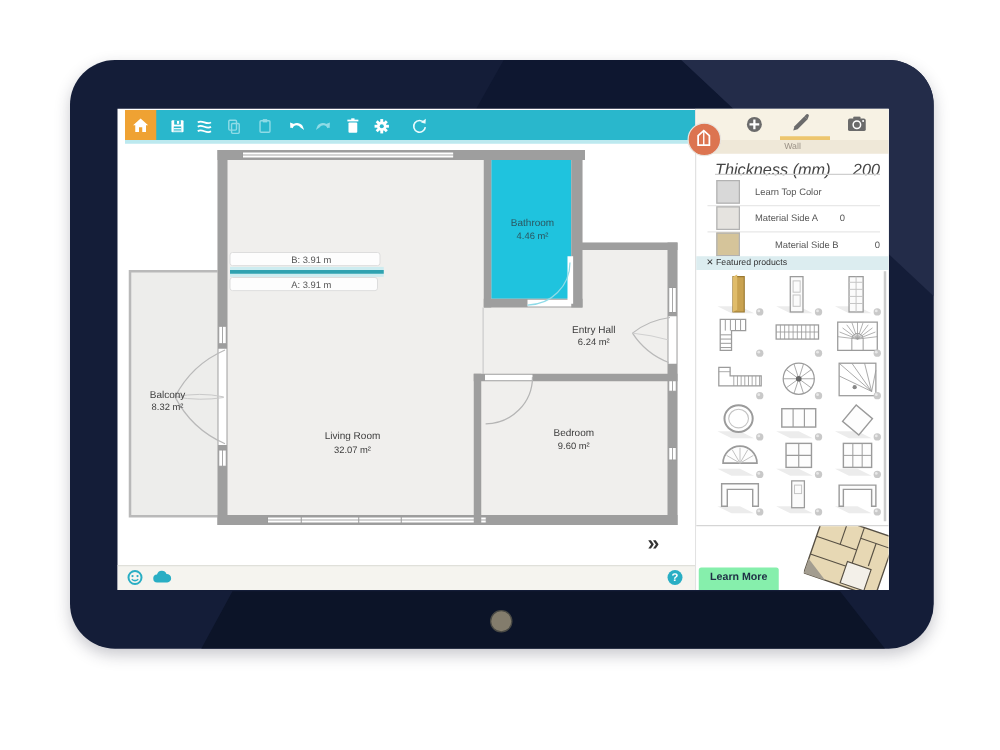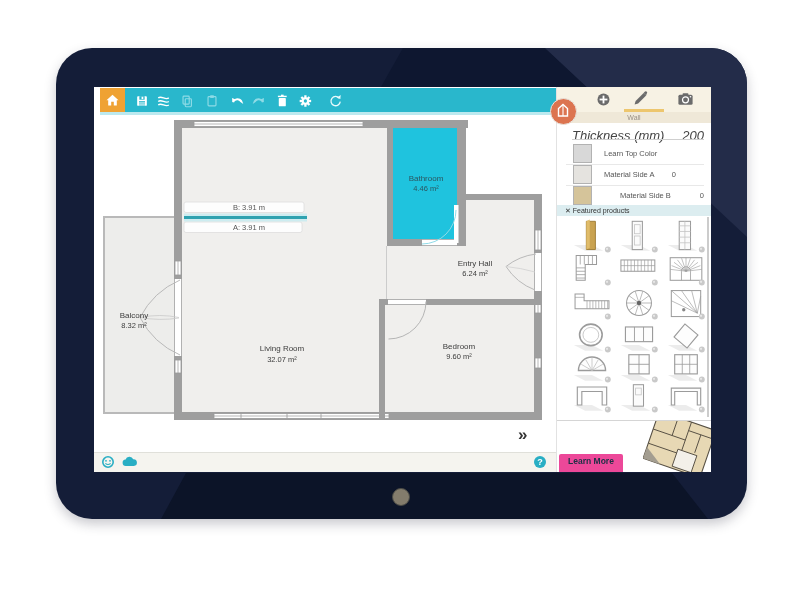--- a/index.html
+++ b/index.html
@@ -488,21 +488,21 @@
           <line x1="40" y1="11" x2="66" y2="11" stroke="#575044" stroke-width="0.9"></line>
           <line x1="40" y1="2" x2="40" y2="36" stroke="#575044" stroke-width="0.9"></line>
           <line x1="6" y1="36" x2="40" y2="36" stroke="#575044" stroke-width="0.9"></line>
           <line x1="53" y1="11" x2="53" y2="30" stroke="#575044" stroke-width="0.9"></line>
           <rect x="36" y="32" width="20" height="18" fill="#f3f0e9" stroke="#575044" stroke-width="0.9"></rect>
           <polygon points="6,40 24,52 6,52" fill="#a39d90"></polygon>
         </g>
       </svg>
 
 
-      <div class="abs" style="left:2px;top:33px;width:64px;height:33px;background:#ec4899;border-radius:2px;color:#203046;font-size:8.5px;font-weight:bold;text-align:center;line-height:15px;">Learn More</div>
+      <div class="abs" style="left:2px;top:33px;width:64px;height:33px;background:#86efac;border-radius:2px;color:#203046;font-size:8.5px;font-weight:bold;text-align:center;line-height:15px;">Learn More</div>
     </div>
 
     <div class="abs" style="left:456px;top:11px;width:25px;height:25px;border-radius:50%;background:#dc7450;border:1.5px solid #e8e4de;"></div>
     <svg class="abs" style="left:456px;top:11px;" width="25" height="25" viewBox="0 0 25 25">
       <path d="M8.5,18 L8.5,10.5 L13,6.5 L17.5,10.5 L17.5,18 Z" fill="none" stroke="#ffffff" stroke-width="1.4"></path>
       <path d="M13,6.5 L13,18" stroke="#ffffff" stroke-width="1.1"></path>
     </svg>
   </div>
 </div>
 

